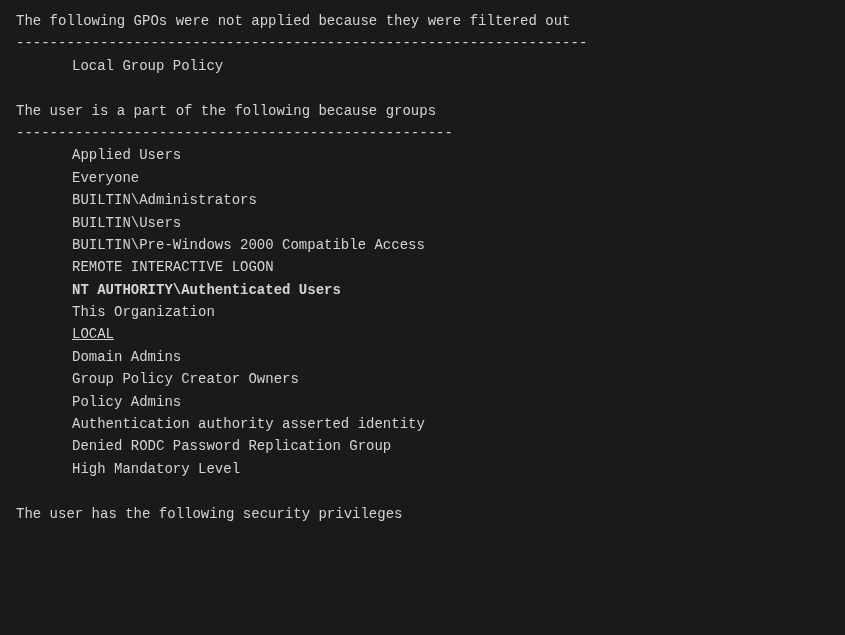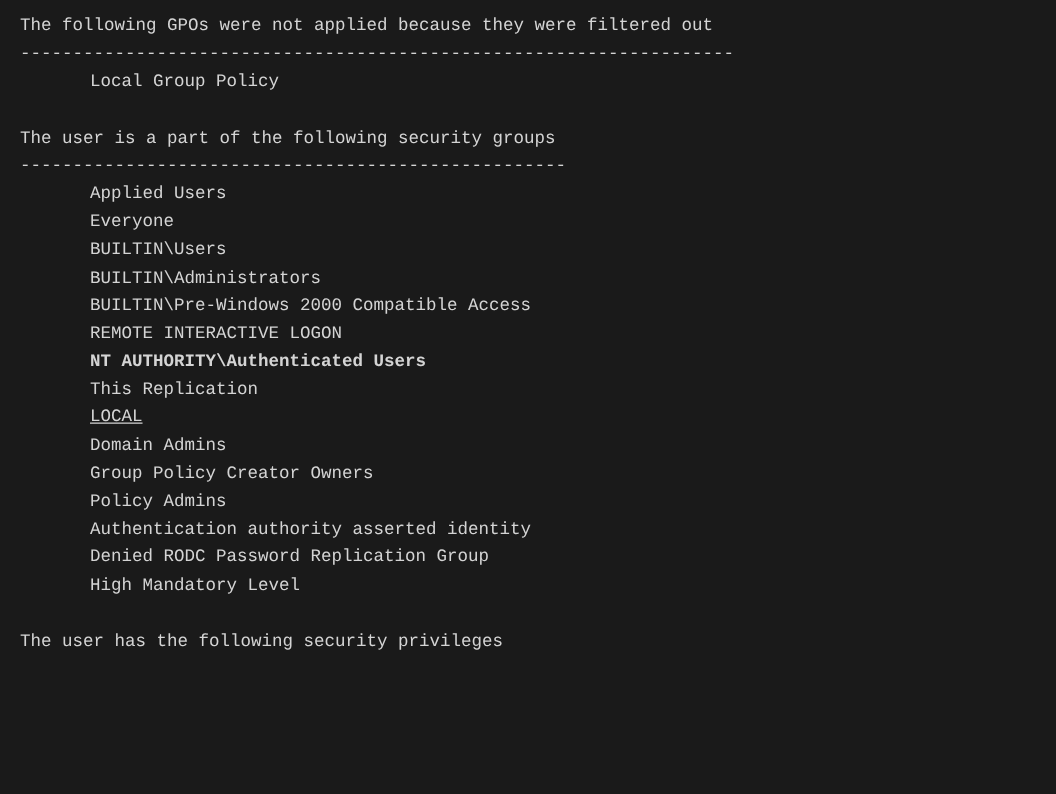--- a/index.html
+++ b/index.html
@@ -21,30 +21,30 @@
     }
   </style>
 </head>
 <body>
 
 <div id="terminal">
     <div style="padding-left: 0px; white-space: pre;">The following GPOs were not applied because they were filtered out</div>
     <div style="padding-left: 0px; white-space: pre;">--------------------------------------------------------------------</div>
     <div style="padding-left: 56px; white-space: pre;">Local Group Policy</div>
     <div style="line-height: 1.6;">&nbsp;</div>
-    <div style="padding-left: 0px; white-space: pre;">The user is a part of the following security groups</div>
+    <div style="padding-left: 0px; white-space: pre;">The user is a part of the following because groups</div>
     <div style="padding-left: 0px; white-space: pre;">----------------------------------------------------</div>
     <div style="padding-left: 56px; white-space: pre;">Applied Users</div>
     <div style="padding-left: 56px; white-space: pre;">Everyone</div>
+    <div style="padding-left: 56px; white-space: pre;">BUILTIN\Administrators</div>
     <div style="padding-left: 56px; white-space: pre;">BUILTIN\Users</div>
-    <div style="padding-left: 56px; white-space: pre;">BUILTIN\Administrators</div>
     <div style="padding-left: 56px; white-space: pre;">BUILTIN\Pre-Windows 2000 Compatible Access</div>
     <div style="padding-left: 56px; white-space: pre;">REMOTE INTERACTIVE LOGON</div>
     <div style="padding-left: 56px; white-space: pre; font-weight: bold;">NT AUTHORITY\Authenticated Users</div>
-    <div style="padding-left: 56px; white-space: pre;">This Replication</div>
+    <div style="padding-left: 56px; white-space: pre;">This Organization</div>
     <div style="padding-left: 56px; white-space: pre; text-decoration: underline;">LOCAL</div>
     <div style="padding-left: 56px; white-space: pre;">Domain Admins</div>
     <div style="padding-left: 56px; white-space: pre;">Group Policy Creator Owners</div>
     <div style="padding-left: 56px; white-space: pre;">Policy Admins</div>
     <div style="padding-left: 56px; white-space: pre;">Authentication authority asserted identity</div>
     <div style="padding-left: 56px; white-space: pre;">Denied RODC Password Replication Group</div>
     <div style="padding-left: 56px; white-space: pre;">High Mandatory Level</div>
     <div style="line-height: 1.6;">&nbsp;</div>
     <div style="padding-left: 0px; white-space: pre;">The user has the following security privileges</div>
   </div>

